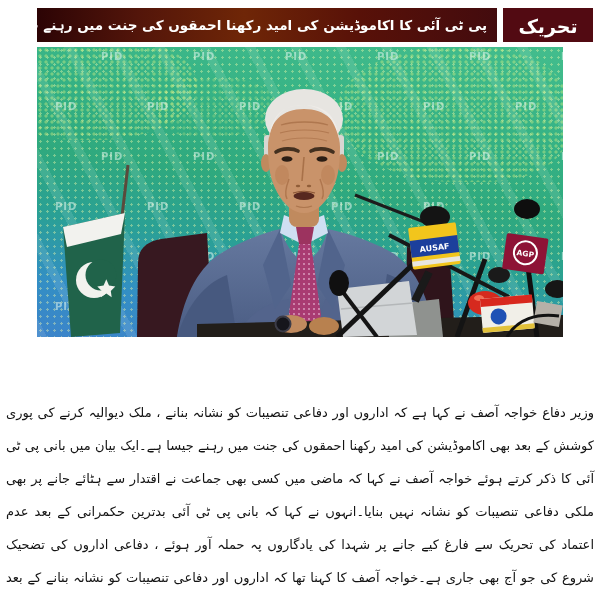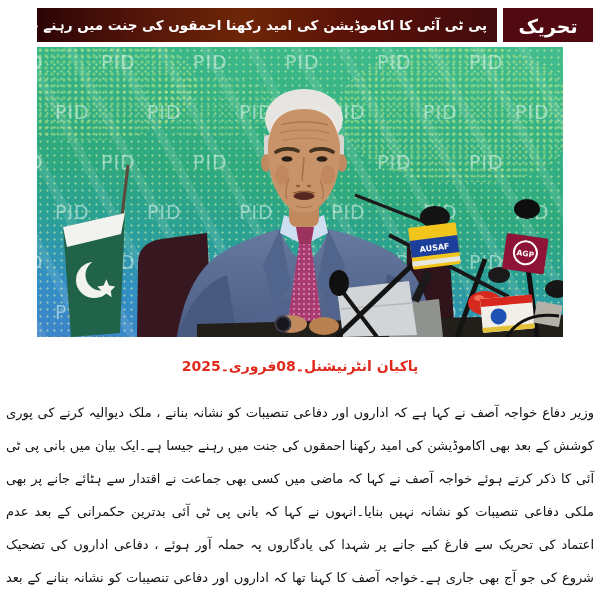--- a/index.html
+++ b/index.html
@@ -37,21 +37,21 @@
     background-image:repeating-linear-gradient(62deg,rgba(255,255,255,.10) 0 9px,transparent 9px 40px);
   }
   .continent{position:absolute;
     background-image:radial-gradient(circle,rgba(225,245,130,.55) 1.4px,transparent 1.8px);
     background-size:6px 6px;border-radius:45% 55% 60% 40%;opacity:.7;}
   .c1{left:-30px;top:-12px;width:190px;height:105px;}
   .c2{left:300px;top:0px;width:230px;height:135px;border-radius:55% 45% 40% 60%;}
   .c3{left:120px;top:30px;width:120px;height:60px;opacity:.45;}
   .pid-layer{position:absolute;inset:0;}
   .pid-layer span{
-    position:absolute;font-weight:normal;font-size:19px;letter-spacing:1px;
+    position:absolute;font-weight:bold;font-size:10px;letter-spacing:1px;
     color:rgba(228,248,238,.55);
   }
   .scene{position:absolute;inset:0;}
   
   .dateline{
     position:absolute;top:358px;left:0;right:0;text-align:center;
     color:#e02a1c;font-size:14px;font-weight:bold;direction:rtl;
   }
   .article{
     position:absolute;top:396px;left:6px;right:6px;
@@ -226,19 +226,18 @@
           <rect width="52" height="8" fill="#d8281e"></rect>
           <rect y="29" width="52" height="5" fill="#e3c23a"></rect>
           <circle cx="17" cy="19" r="8" fill="#1f51b5"></circle>
         </g>
         <rect x="498" y="256" width="26" height="22" fill="#b5b0a8" transform="rotate(10 511 267)"></rect>
         <path d="M470,290 C480,272 500,266 522,269" stroke="#111111" stroke-width="3" fill="none"></path>
       </g>
     </svg>
   </div>
 
-  <div class="dateline">پاکبان انٹرنیشنل۔08فروری۔2025</div>
 
   <div class="article">
     <p>وزیر دفاع خواجہ آصف نے کہا ہے کہ اداروں اور دفاعی تنصیبات کو نشانہ بنانے ، ملک دیوالیہ کرنے کی پوری کوشش کے بعد بھی اکاموڈیشن کی امید رکھنا احمقوں کی جنت میں رہنے جیسا ہے۔ایک بیان میں بانی پی ٹی آئی کا ذکر کرتے ہوئے خواجہ آصف نے کہا کہ ماضی میں کسی بھی جماعت نے اقتدار سے ہٹائے جانے پر بھی ملکی دفاعی تنصیبات کو نشانہ نہیں بنایا۔انہوں نے کہا کہ بانی پی ٹی آئی بدترین حکمرانی کے بعد عدم اعتماد کی تحریک سے فارغ کیے جانے پر شہدا کی یادگاروں پہ حملہ آور ہوئے ، دفاعی اداروں کی تضحیک شروع کی جو آج بھی جاری ہے۔خواجہ آصف کا کہنا تھا کہ اداروں اور دفاعی تنصیبات کو نشانہ بنانے کے بعد ملک دیوالیہ کرنے کی پوری کوشش کے بعد بھی اکاموڈیشن کی امید رکھنا احمقوں کی جنت میں رہنے جیسا ہے ۔</p>
   </div>
 
 </div>
 
 </body></html>

